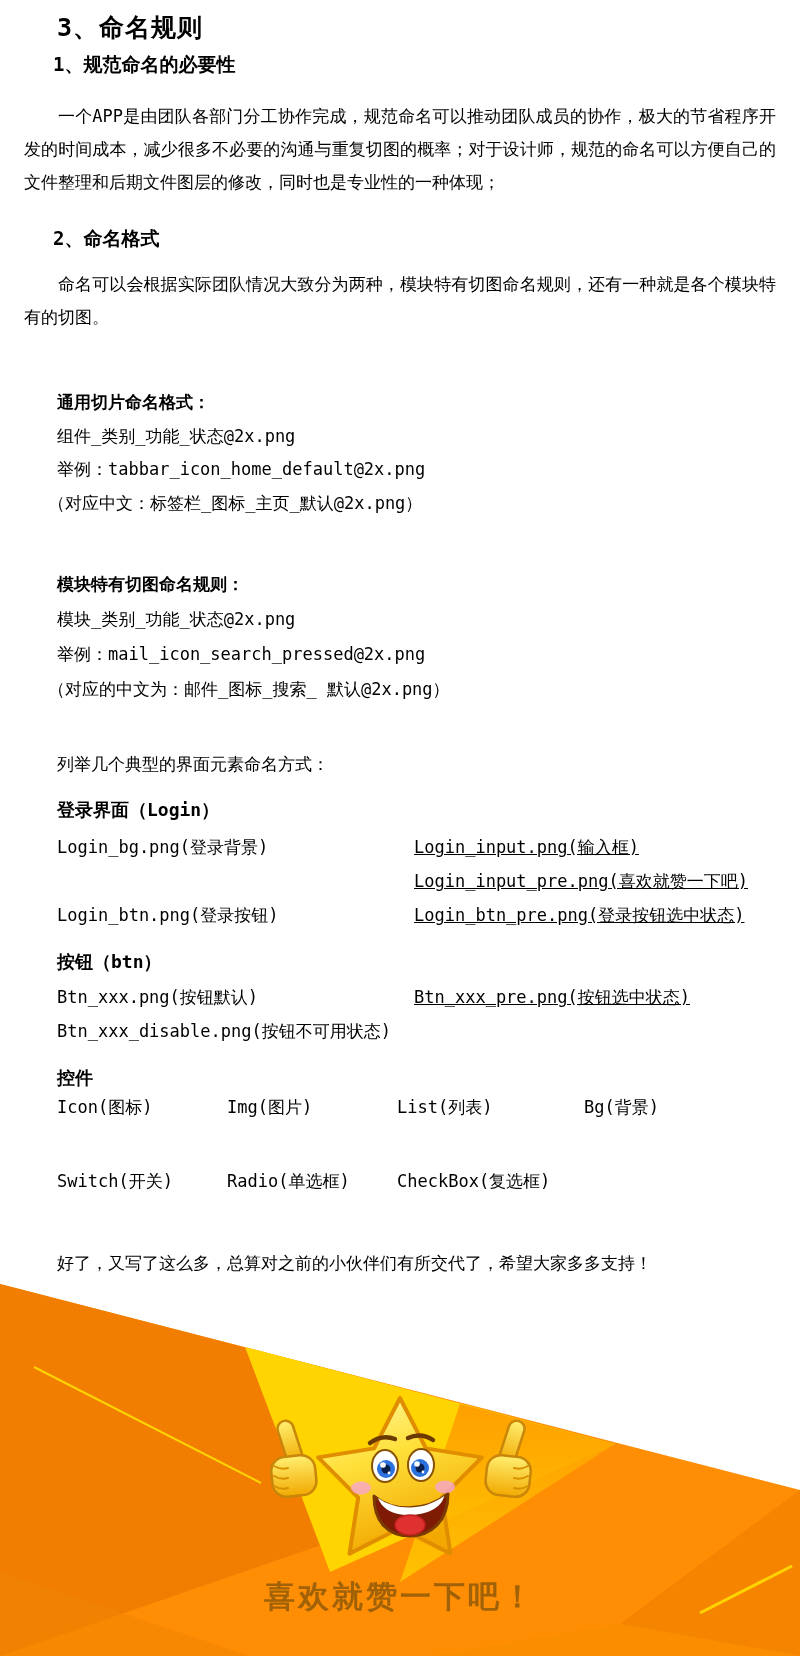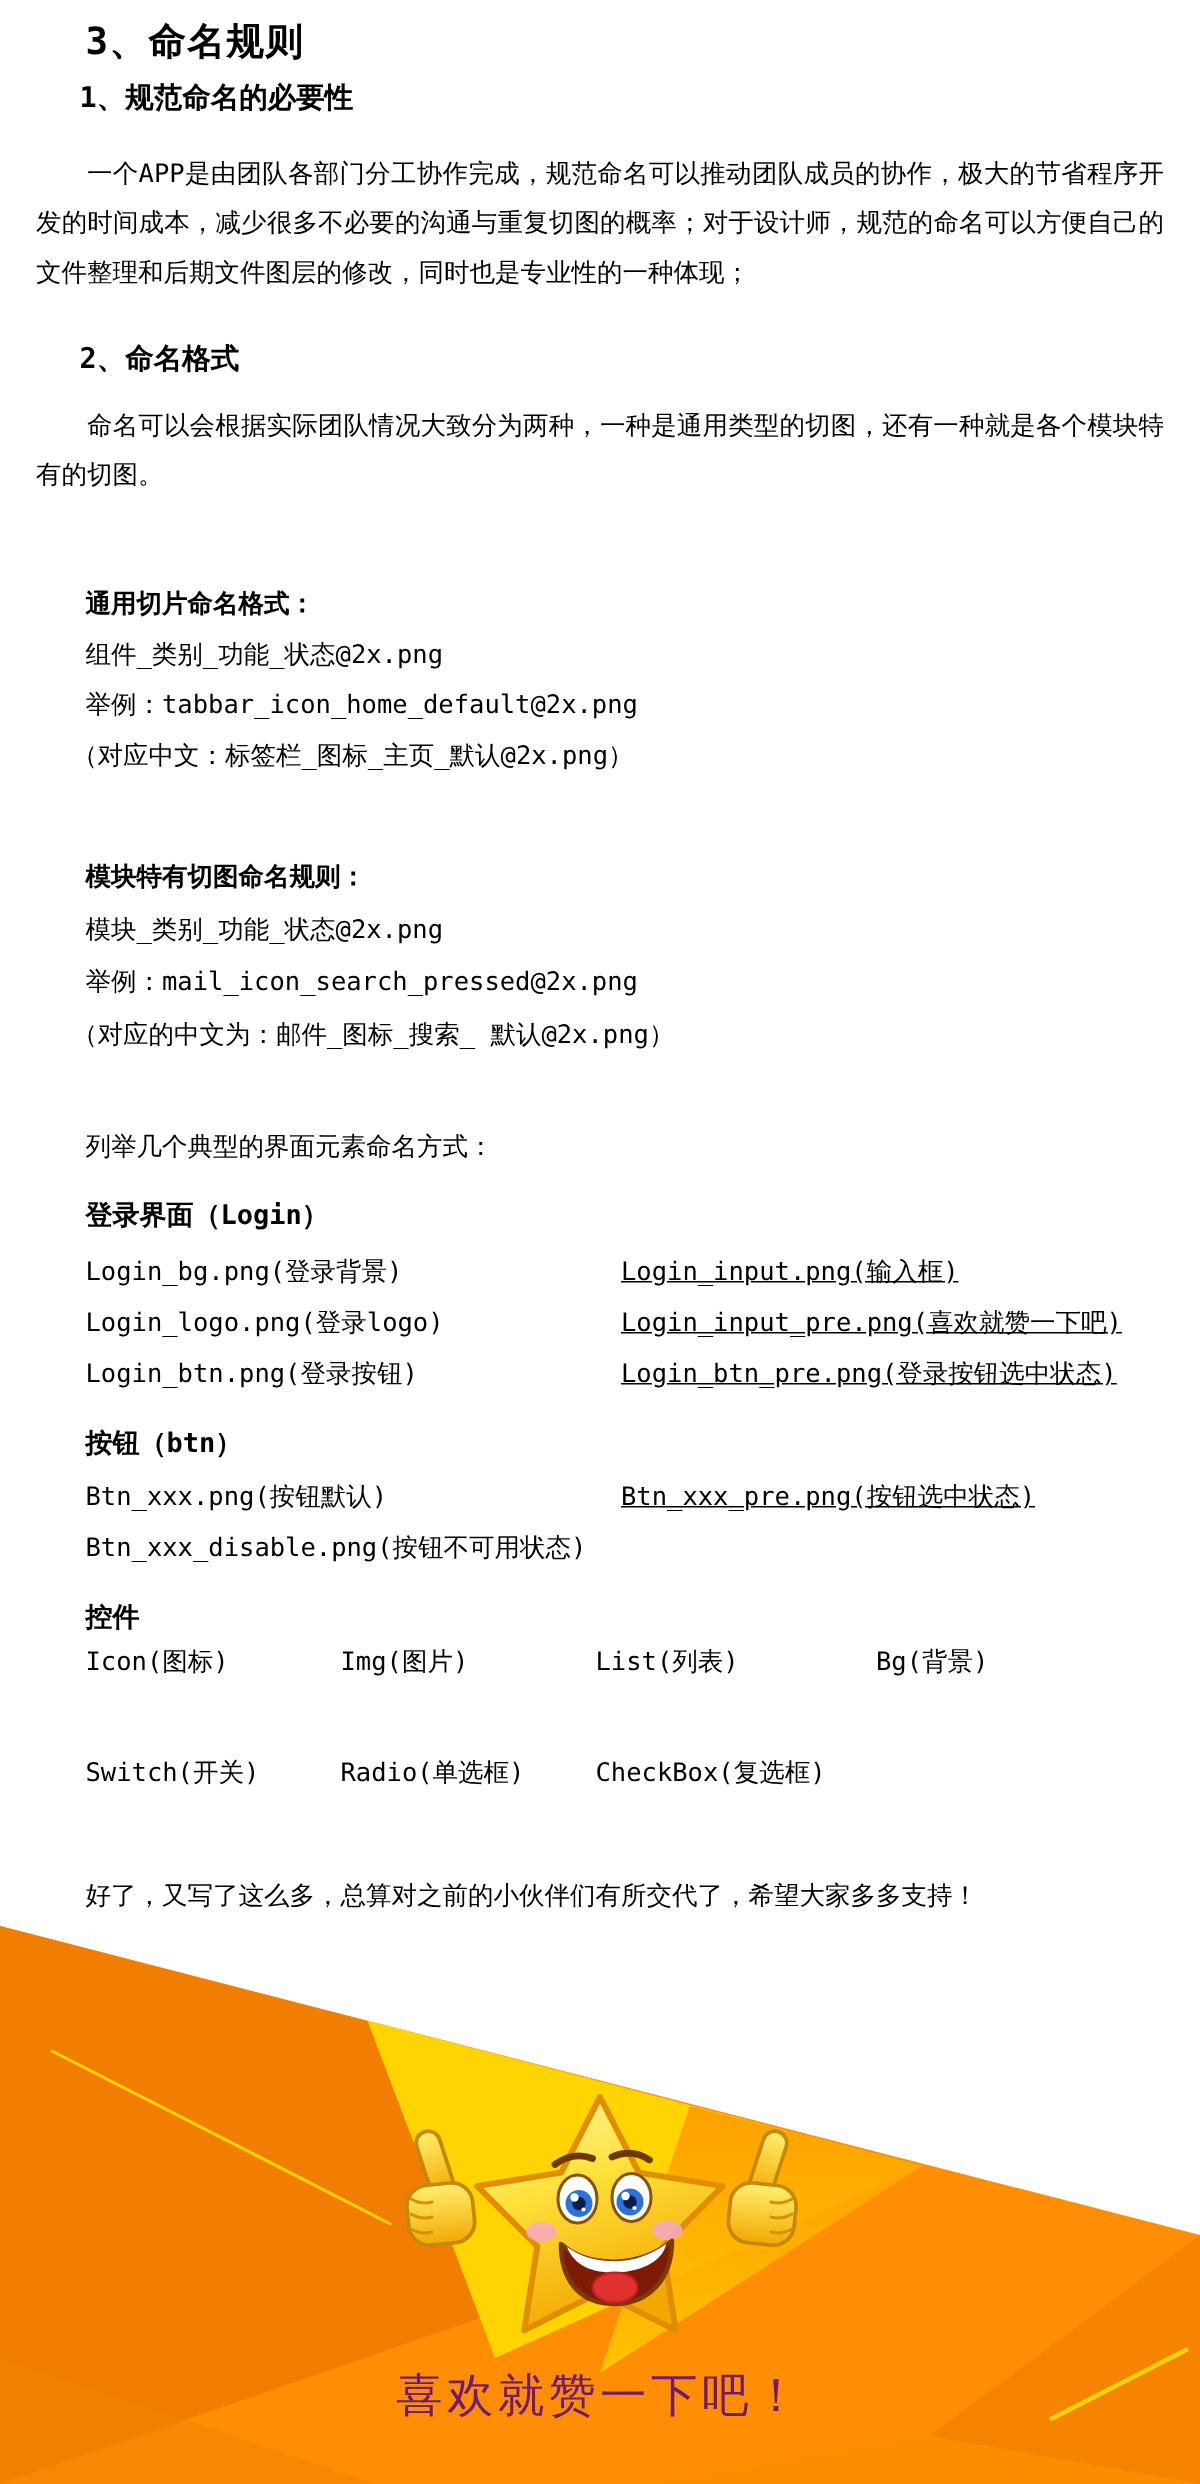--- a/index.html
+++ b/index.html
@@ -21,56 +21,55 @@
   .c2{position:absolute;left:414px;font-size:17px;white-space:nowrap;text-decoration:underline;}
   .g1{position:absolute;left:57px;font-size:17px;white-space:nowrap;}
   .g2{position:absolute;left:227px;font-size:17px;white-space:nowrap;text-align:center;}
   .g3{position:absolute;left:397px;font-size:17px;white-space:nowrap;}
   .g4{position:absolute;left:584px;font-size:17px;white-space:nowrap;}
   .footer{position:absolute;top:1272px;left:0;width:800px;height:384px;overflow:hidden;background:#ffffff;}
   .footer-svg{position:absolute;top:0;left:0;}
   .mascot{position:absolute;top:112px;left:258px;}
   .slogan{
     position:absolute;top:304px;left:0;width:800px;text-align:center;
-    font-size:31px;font-weight:400;color:#701a75;letter-spacing:3px;
+    font-size:31px;font-weight:700;color:#a16207;letter-spacing:3px;
     font-family:"Liberation Sans","DejaVu Sans",sans-serif;
   }
 </style>
 </head>
 <body>
 
 <div class="page">
 
   <div class="abs h1" style="top:11px;left:57px">3、命名规则</div>
 
   <div class="abs h2" style="top:52px;left:53px">1、规范命名的必要性</div>
   <p class="abs para" style="top:100px">一个APP是由团队各部门分工协作完成，规范命名可以推动团队成员的协作，极大的节省程序开发的时间成本，减少很多不必要的沟通与重复切图的概率；对于设计师，规范的命名可以方便自己的文件整理和后期文件图层的修改，同时也是专业性的一种体现；</p>
 
   <div class="abs h2" style="top:226px;left:53px">2、命名格式</div>
-  <p class="abs para" style="top:268px">命名可以会根据实际团队情况大致分为两种，一种是通用类型的切图，还有一种就是各个模块特有的切图。</p>
+  <p class="abs para" style="top:268px">命名可以会根据实际团队情况大致分为两种，模块特有切图命名规则，还有一种就是各个模块特有的切图。</p>
 
   <div class="ln b" style="top:391px">通用切片命名格式：</div>
   <div class="ln" style="top:425px">组件_类别_功能_状态@2x.png</div>
   <div class="ln" style="top:458px">举例：tabbar_icon_home_default@2x.png</div>
   <div class="ln" style="top:492px;left:48px">（对应中文：标签栏_图标_主页_默认@2x.png）</div>
 
   <div class="ln b" style="top:573px">模块特有切图命名规则：</div>
   <div class="ln" style="top:608px">模块_类别_功能_状态@2x.png</div>
   <div class="ln" style="top:643px">举例：mail_icon_search_pressed@2x.png</div>
   <div class="ln" style="top:678px;left:48px">（对应的中文为：邮件_图标_搜索_ 默认@2x.png）</div>
 
   <div class="ln" style="top:753px">列举几个典型的界面元素命名方式：</div>
 
   <div class="abs h3" style="top:798px;left:57px">登录界面（Login）</div>
   <div class="row" style="top:836px">
     <span class="c1">Login_bg.png(登录背景)</span>
     <span class="c2">Login_input.png(输入框)</span>
   </div>
   <div class="row" style="top:870px">
-    <span class="c1">Login_logo.png(登录logo)</span>
     <span class="c2">Login_input_pre.png(喜欢就赞一下吧)</span>
   </div>
   <div class="row" style="top:904px">
     <span class="c1">Login_btn.png(登录按钮)</span>
     <span class="c2">Login_btn_pre.png(登录按钮选中状态)</span>
   </div>
 
   <div class="abs h3" style="top:950px;left:57px">按钮（btn）</div>
   <div class="row" style="top:986px">
     <span class="c1">Btn_xxx.png(按钮默认)</span>

